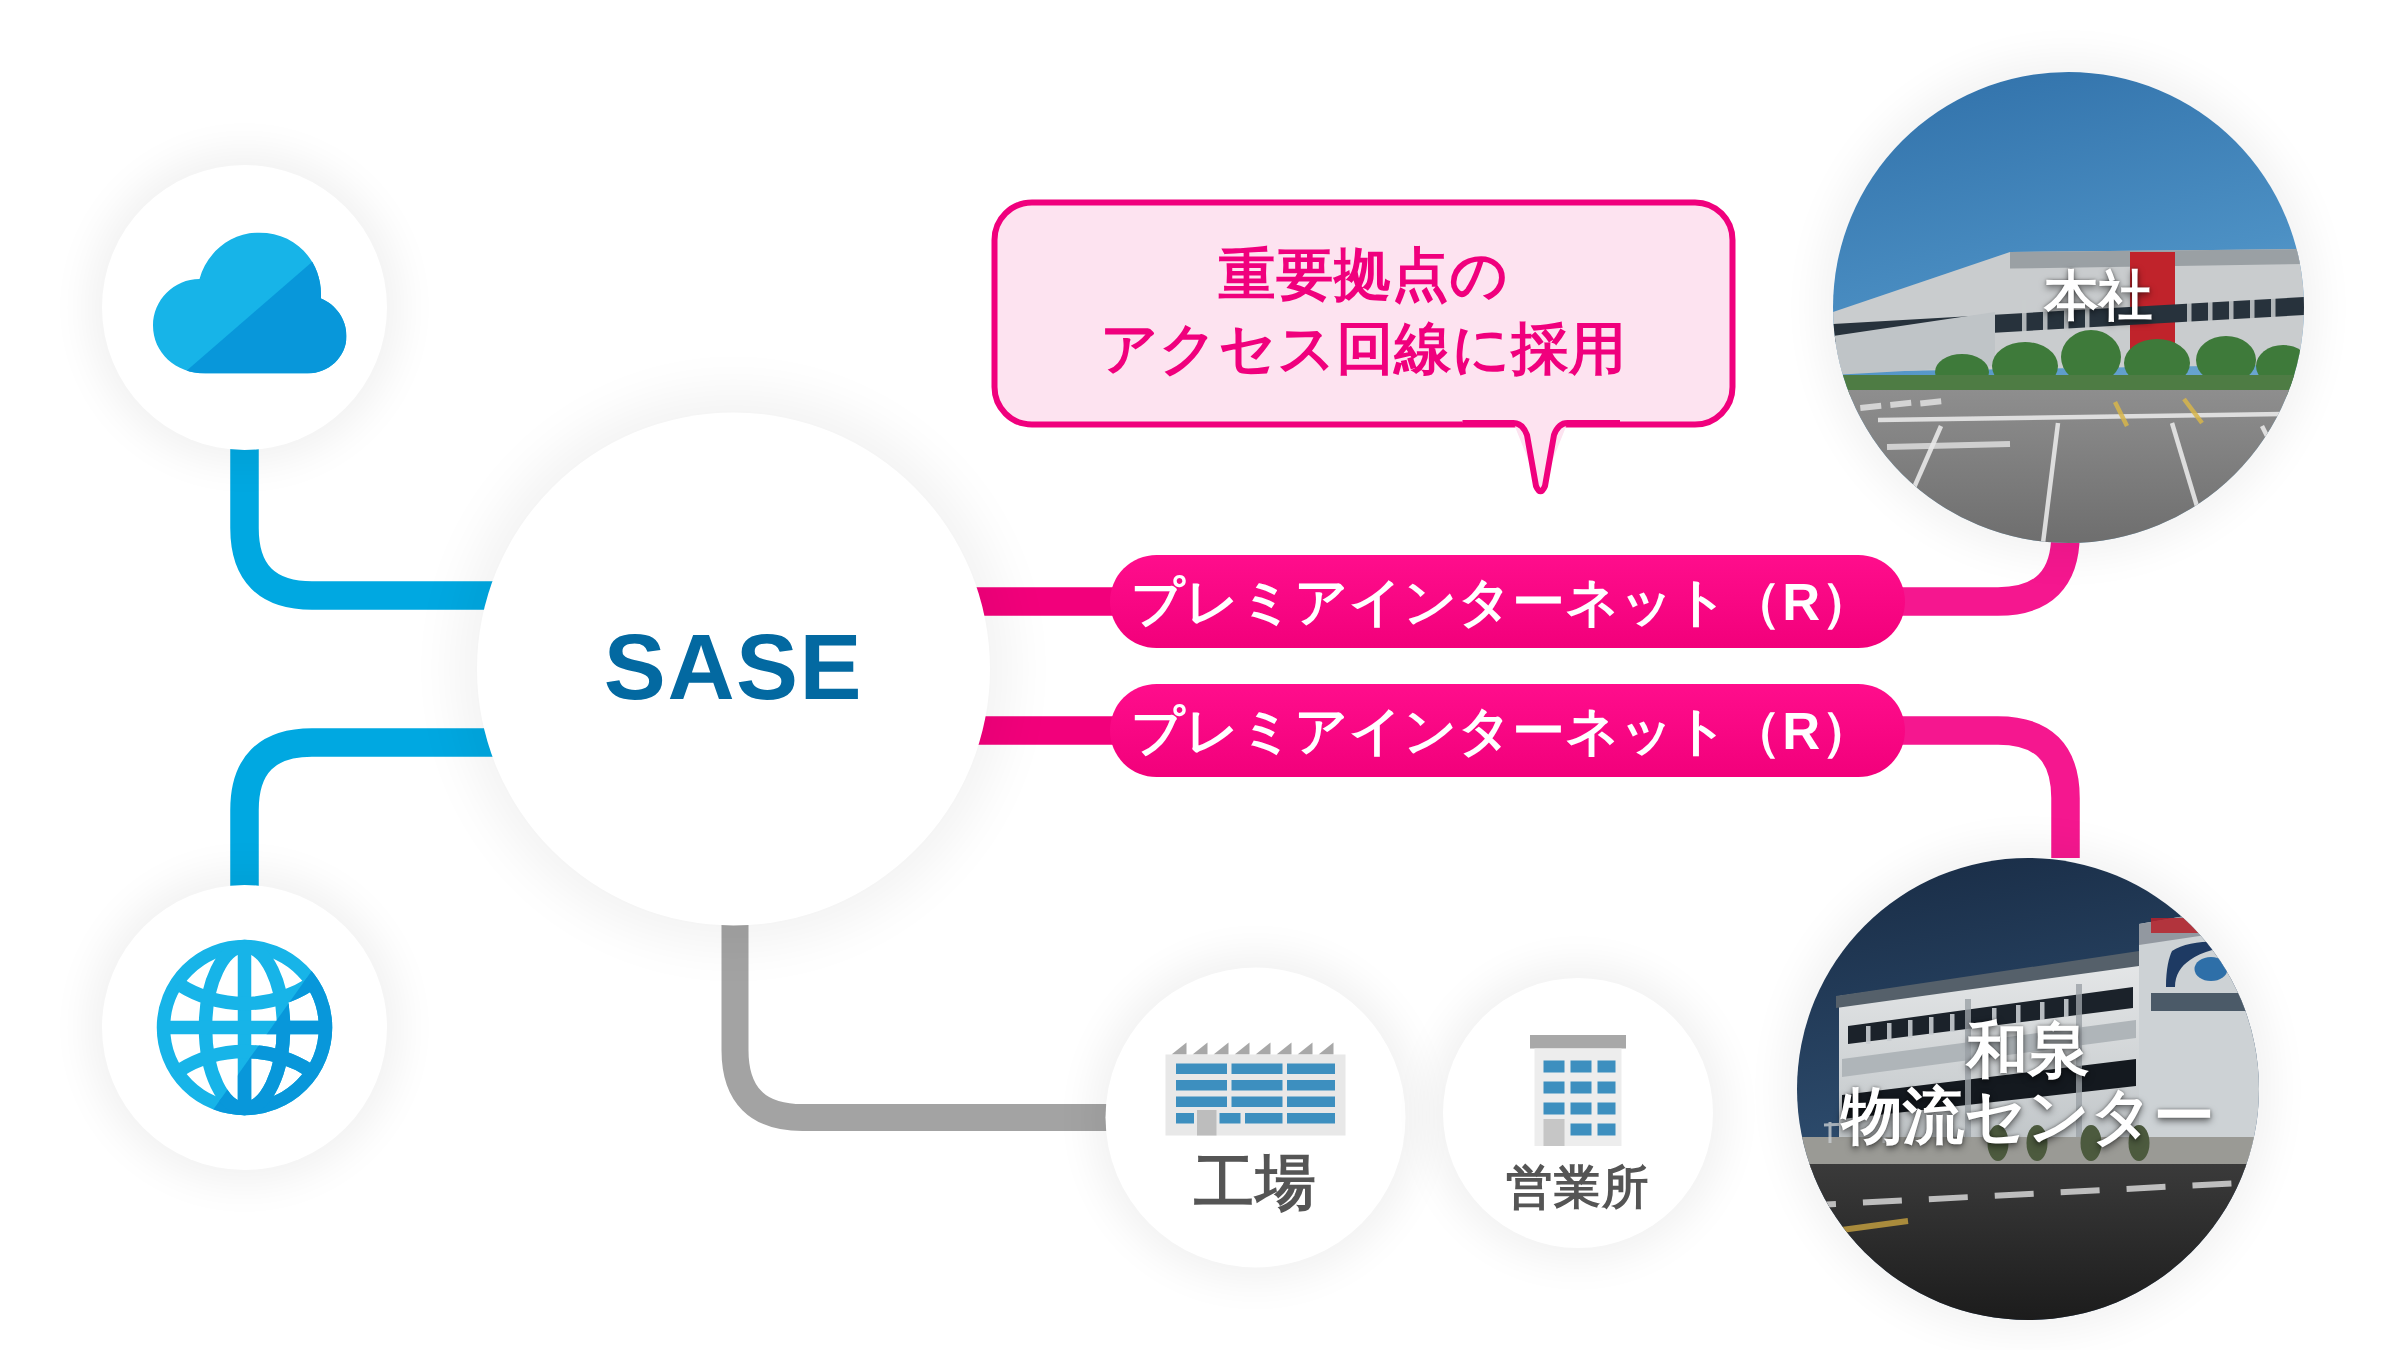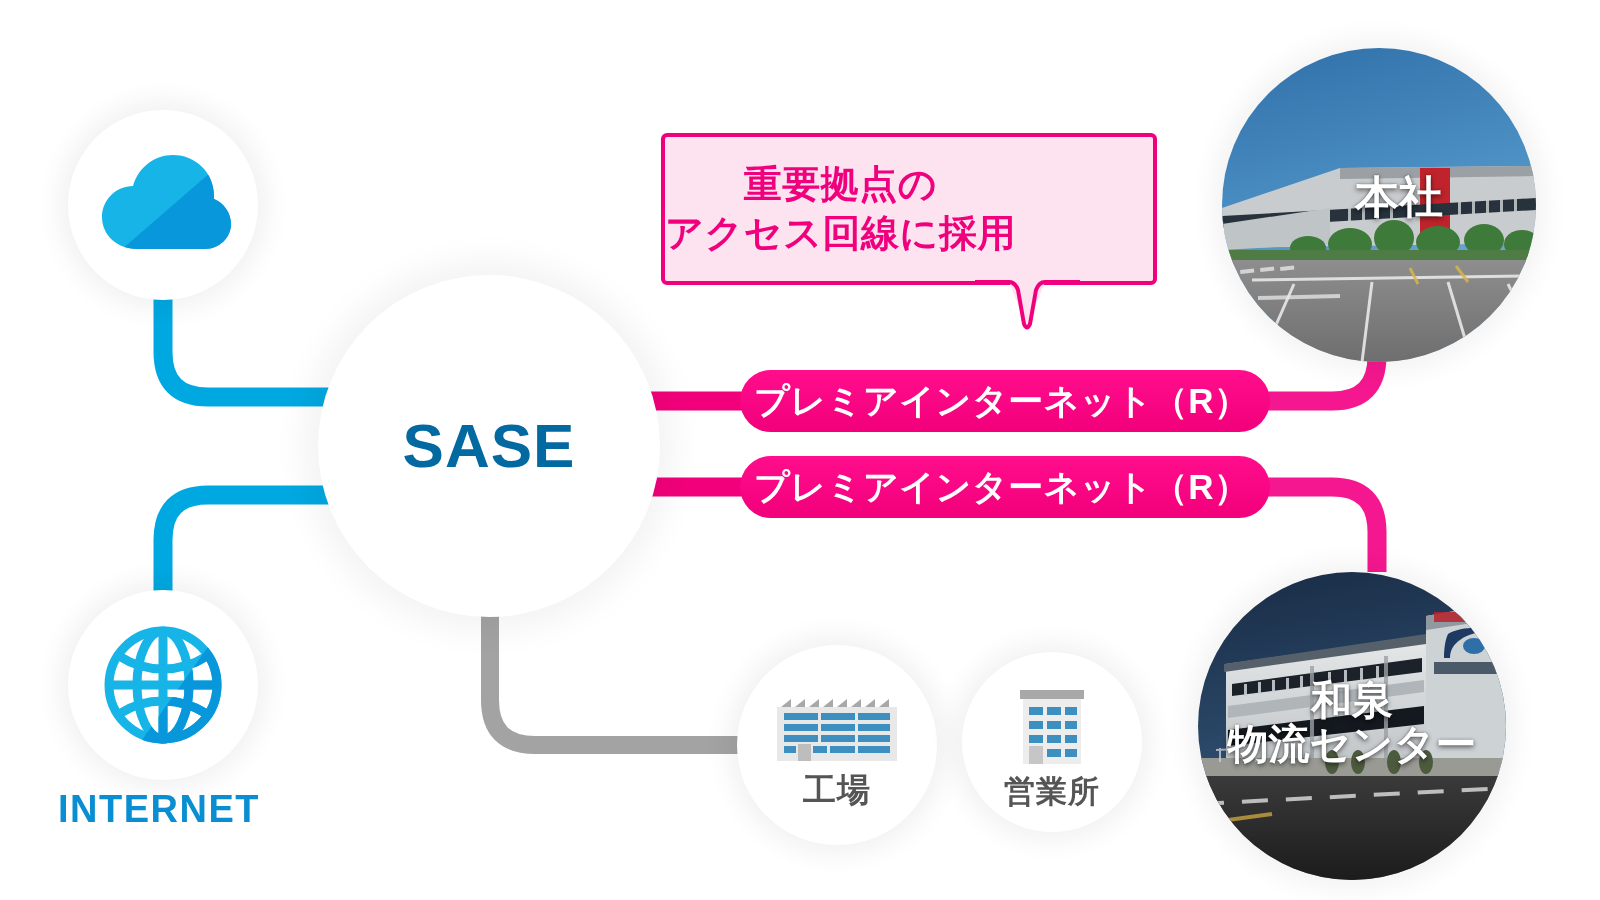--- a/index.html
+++ b/index.html
@@ -80,21 +80,21 @@
     width: 180px; height: 180px;
   }
   .site-icon-wrap {
     display: flex;
     align-items: center;
     justify-content: center;
     flex-direction: column;
     transform: translateY(4px);
   }
   .site-caption {
-    font-size: 33px;
+    font-size: 40px;
     font-weight: bold;
     color: #555555;
     margin-top: 8px;
     letter-spacing: 1px;
     line-height: 1;
     white-space: nowrap;
   }
   #node-office .site-caption { font-size: 31px; }
 
   
@@ -147,21 +147,21 @@
   .photo-caption {
     position: relative;
     z-index: 2;
     color: #ffffff;
     font-weight: bold;
     text-align: center;
     line-height: 1.08;
     text-shadow: 0 2px 5px rgba(0,0,0,0.55), 0 0 2px rgba(0,0,0,0.4);
     white-space: pre-line;
   }
-  #hq-caption { font-size: 44px; transform: translateY(-8px); margin-left: 40px; }
+  #hq-caption { font-size: 36px; transform: translateY(-8px); margin-left: 40px; }
   #logistics-caption { font-size: 41px; transform: translateY(-4px); letter-spacing: 0px; }
 
   
   .link-pill {
     position: absolute;
     height: 62px;
     border-radius: 31px;
     background: linear-gradient(180deg, #FF0D8C 0%, #F2007B 100%);
     display: flex;
     align-items: center;
@@ -178,25 +178,25 @@
   #pill-hq   { left: 740px; top: 370px; width: 530px; }
   #pill-logi { left: 740px; top: 456px; width: 530px; }
 
   
   #callout {
     position: absolute;
     left: 661px; top: 133px;
     width: 496px; height: 152px;
     background: #FDE3F0;
     border: 4px solid #F0007D;
-    border-radius: 6px;
+    border-radius: 27px;
     z-index: 5;
     display: flex;
     align-items: center;
-    justify-content: flex-start;
+    justify-content: center;
     box-sizing: border-box;
   }
   #callout-text {
     color: #F0007D;
     font-size: 38px;
     font-weight: bold;
     text-align: center;
     line-height: 1.28;
     letter-spacing: 0.5px;
     white-space: pre-line;
@@ -233,21 +233,20 @@
 
     <path d="M 640 401 L 760 401" stroke="#F2007B" stroke-width="19" fill="none"></path>
 
     <path d="M 640 487 L 760 487" stroke="#F2007B" stroke-width="19" fill="none"></path>
 
     <path d="M 1258 401 L 1332 401 Q 1377 401 1377 356 L 1377 318" stroke="#F5178F" stroke-width="19" fill="none"></path>
 
     <path d="M 1258 487 L 1332 487 Q 1377 487 1377 532 L 1377 572" stroke="#F5178F" stroke-width="19" fill="none"></path>
   </svg>
 
-  <div id="internet-heading">INTERNET</div>
 
   <div class="node-circle" id="node-cloud">
     <svg width="140" height="104" viewBox="0 0 140 104">
       <defs>
         <clipPath id="cloudclip">
           <path d="M44 96 C24 96 9 82 9 64 C9 47 23 33 40 33 C45 15 61 2 80 2
                    C103 2 121 20 121 43 C121 44 121 45 121 46
                    C131 50 138 60 138 71 C138 85 126 96 112 96 Z"></path>
         </clipPath>
       </defs>

